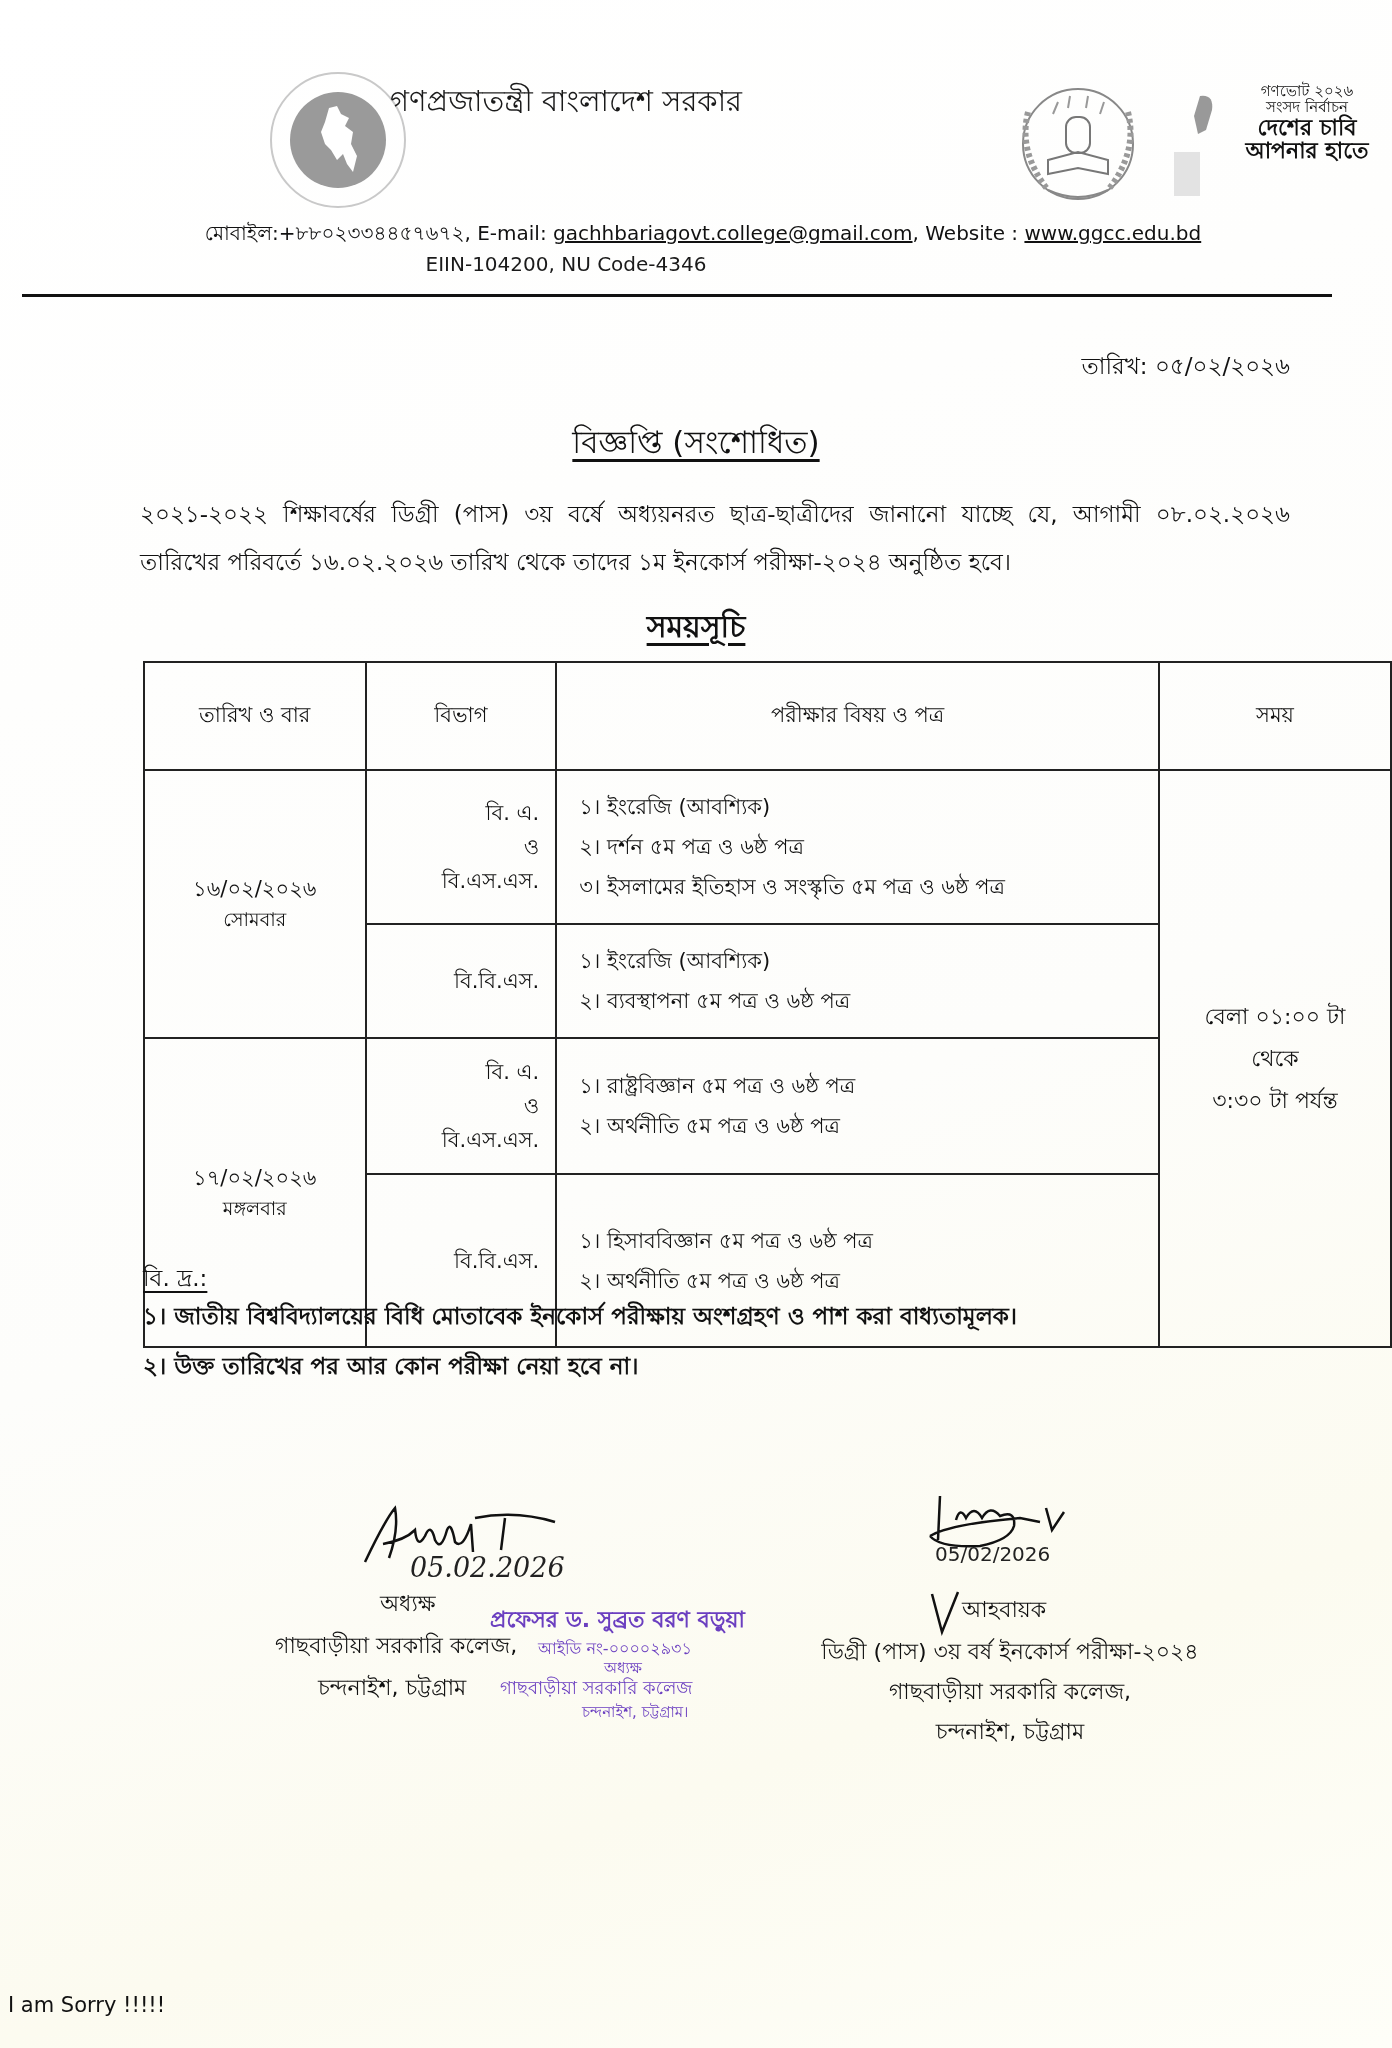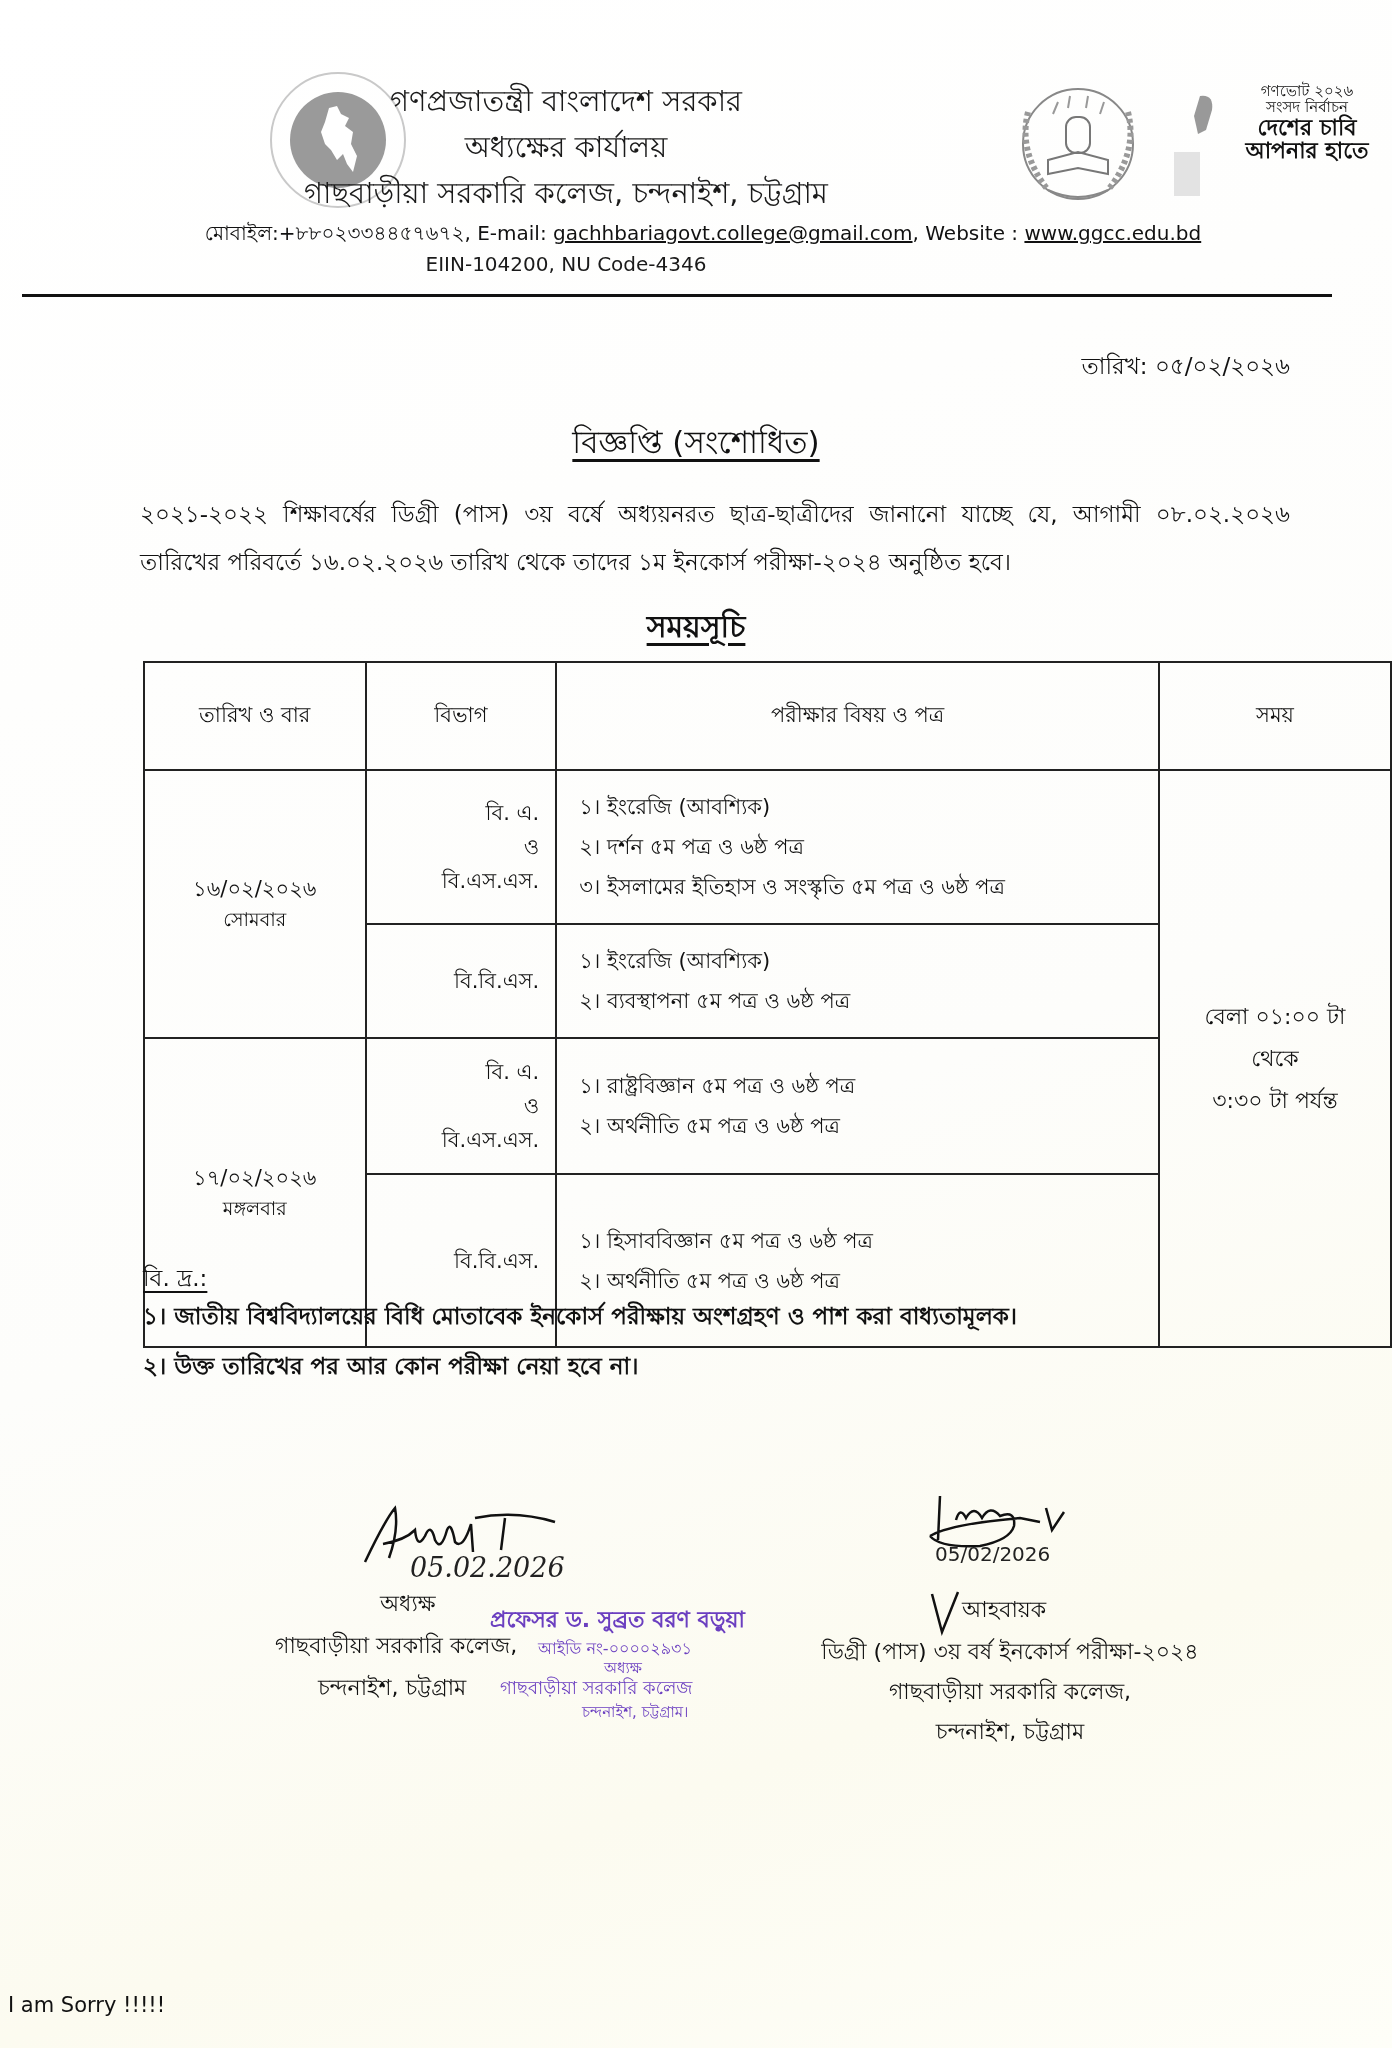--- a/index.html
+++ b/index.html
@@ -122,22 +122,20 @@
     </svg>
   </div>
   <div class="abs election-text">
     <div class="small">গণভোট ২০২৬</div>
     <div class="small">সংসদ নির্বাচন</div>
     <div class="big">দেশের চাবি</div>
     <div class="big">আপনার হাতে</div>
   </div>
 
   <div class="abs hdr-line hdr1">গণপ্রজাতন্ত্রী বাংলাদেশ সরকার</div>
-  <div class="abs hdr-line hdr2">অধ্যক্ষের কার্যালয়</div>
-  <div class="abs hdr-line hdr3">গাছবাড়ীয়া সরকারি কলেজ, চন্দনাইশ, চট্টগ্রাম</div>
 
   <div class="abs contact">
     <span>মোবাইল:</span><span>+৮৮০২৩৩৪৪৫৭৬৭২</span>,
     <span>E-mail:</span>
     <a>gachhbariagovt.college@gmail.com</a>,
     <span>Website :</span>
     <a>www.ggcc.edu.bd</a>
   </div>
   <div class="abs hdr-line eiin">EIIN-104200, NU Code-4346</div>
   <div class="abs rule"></div>

